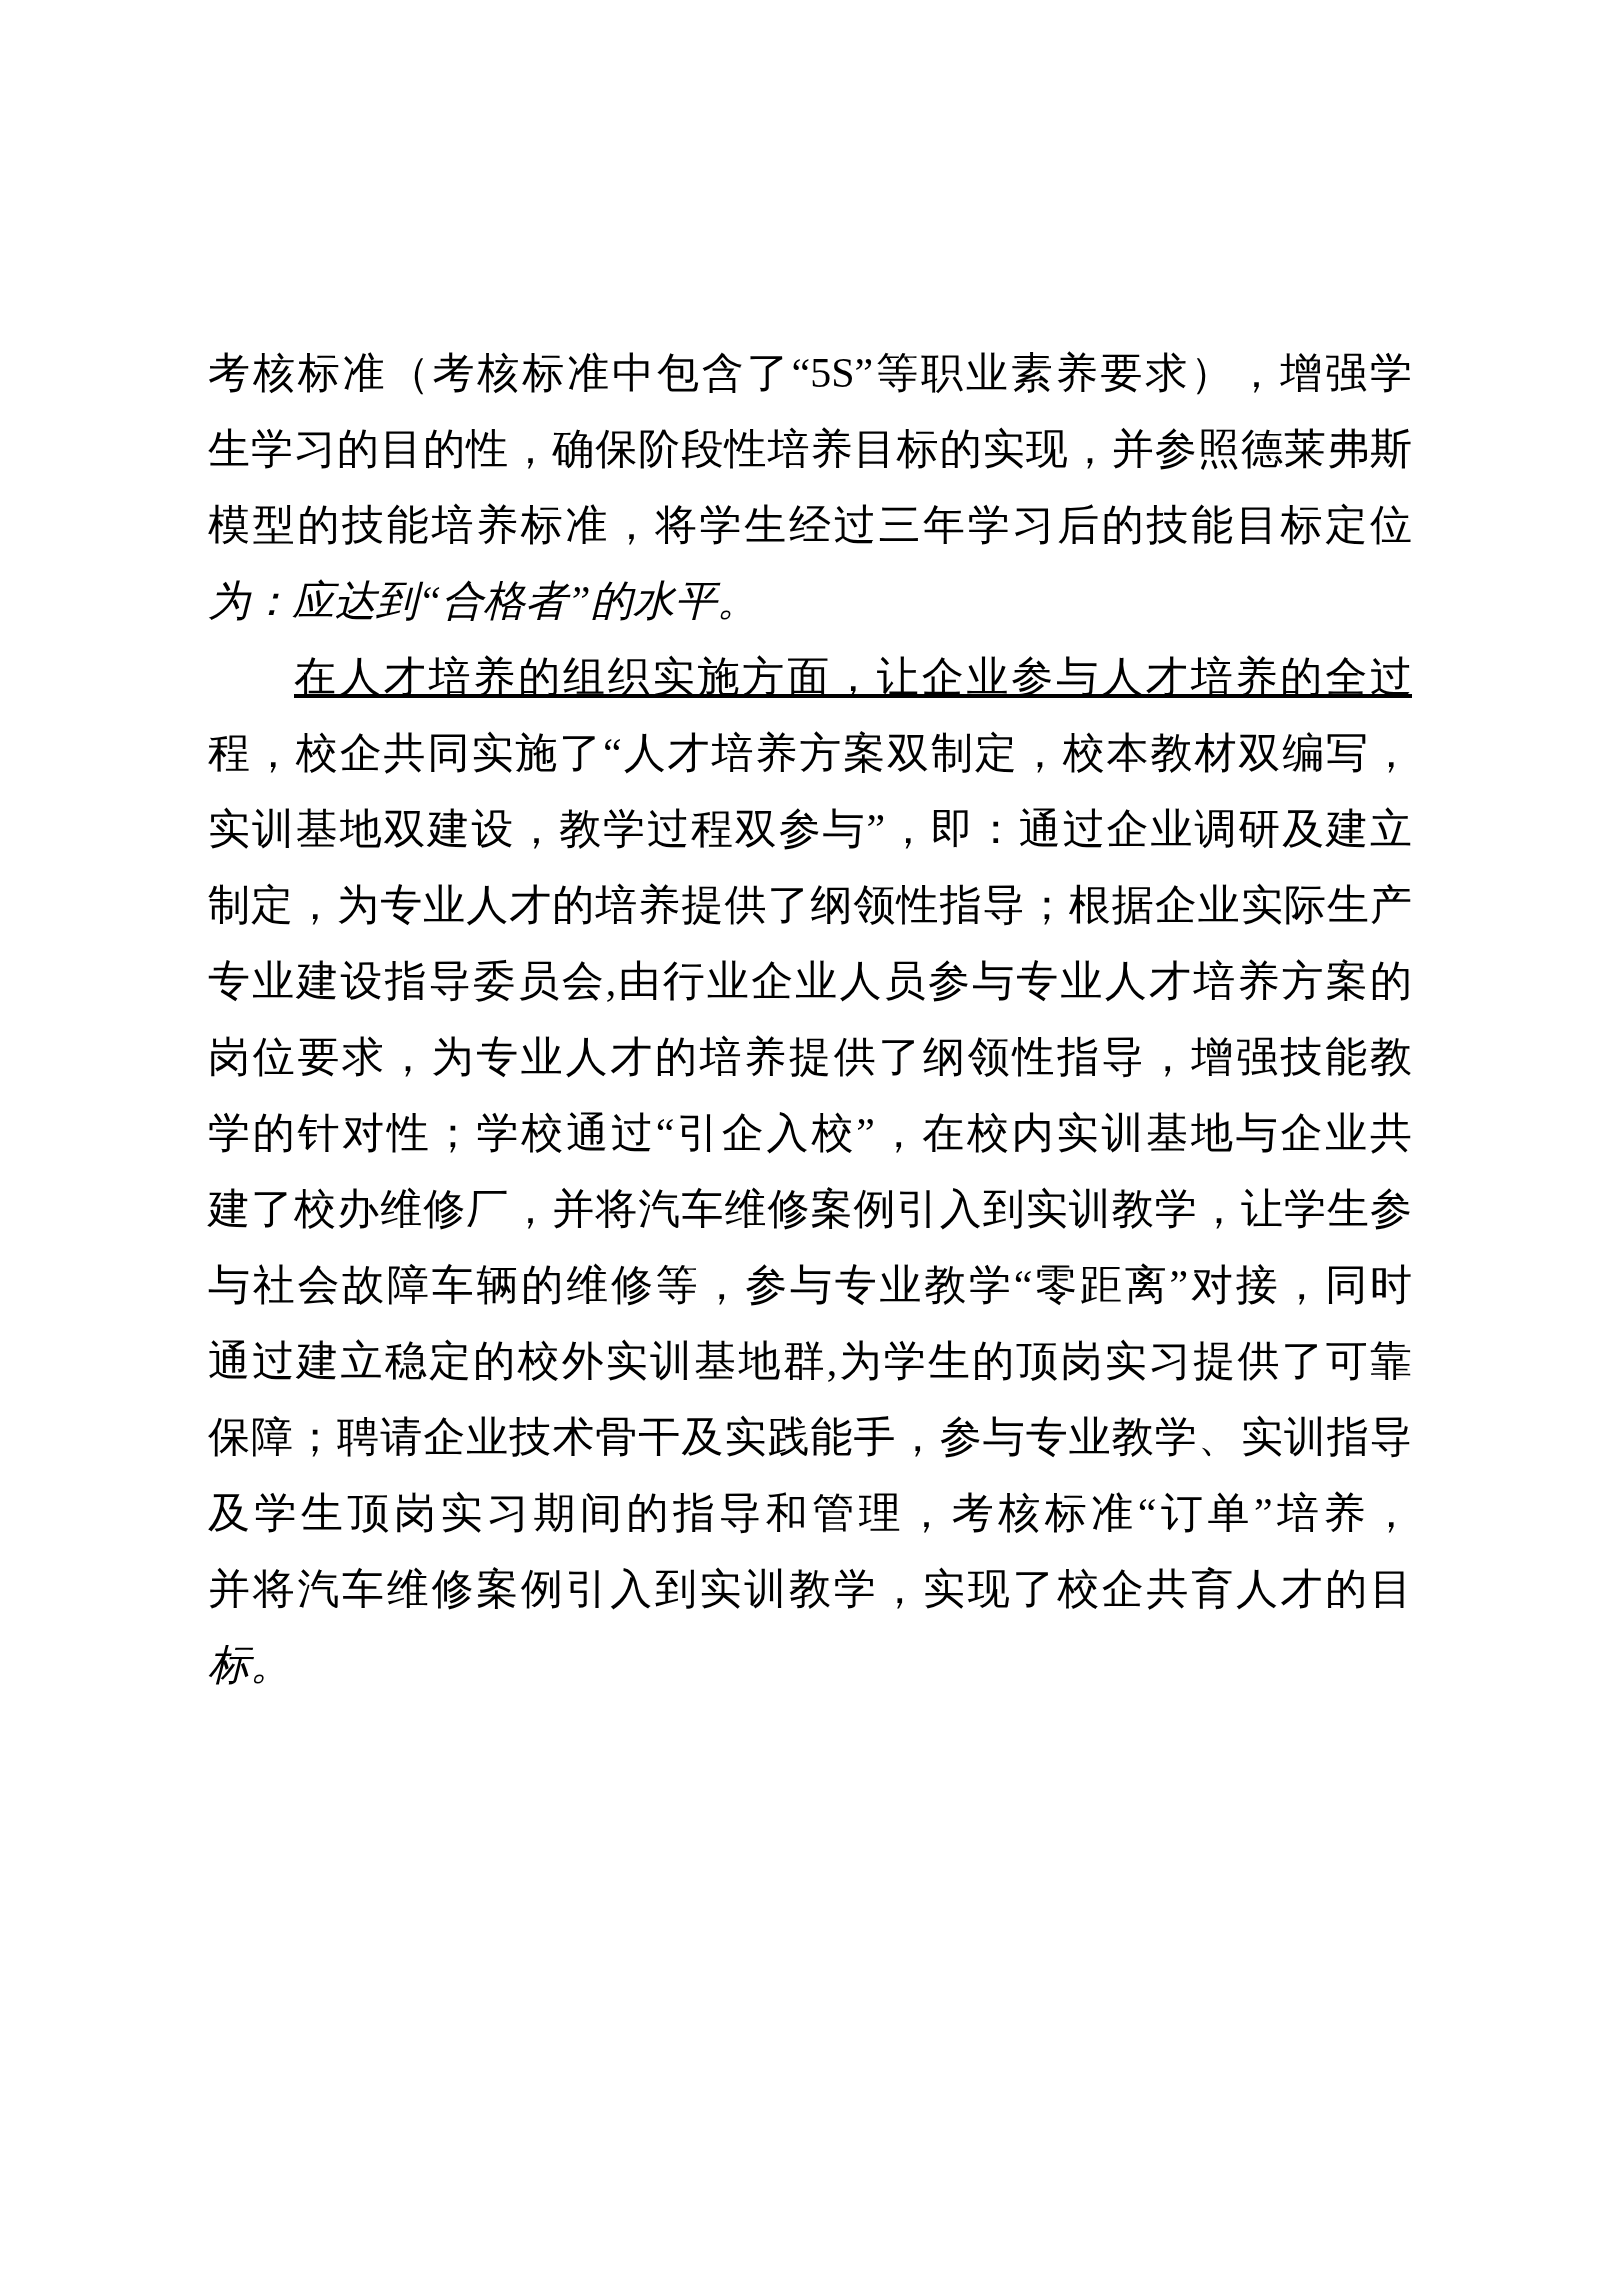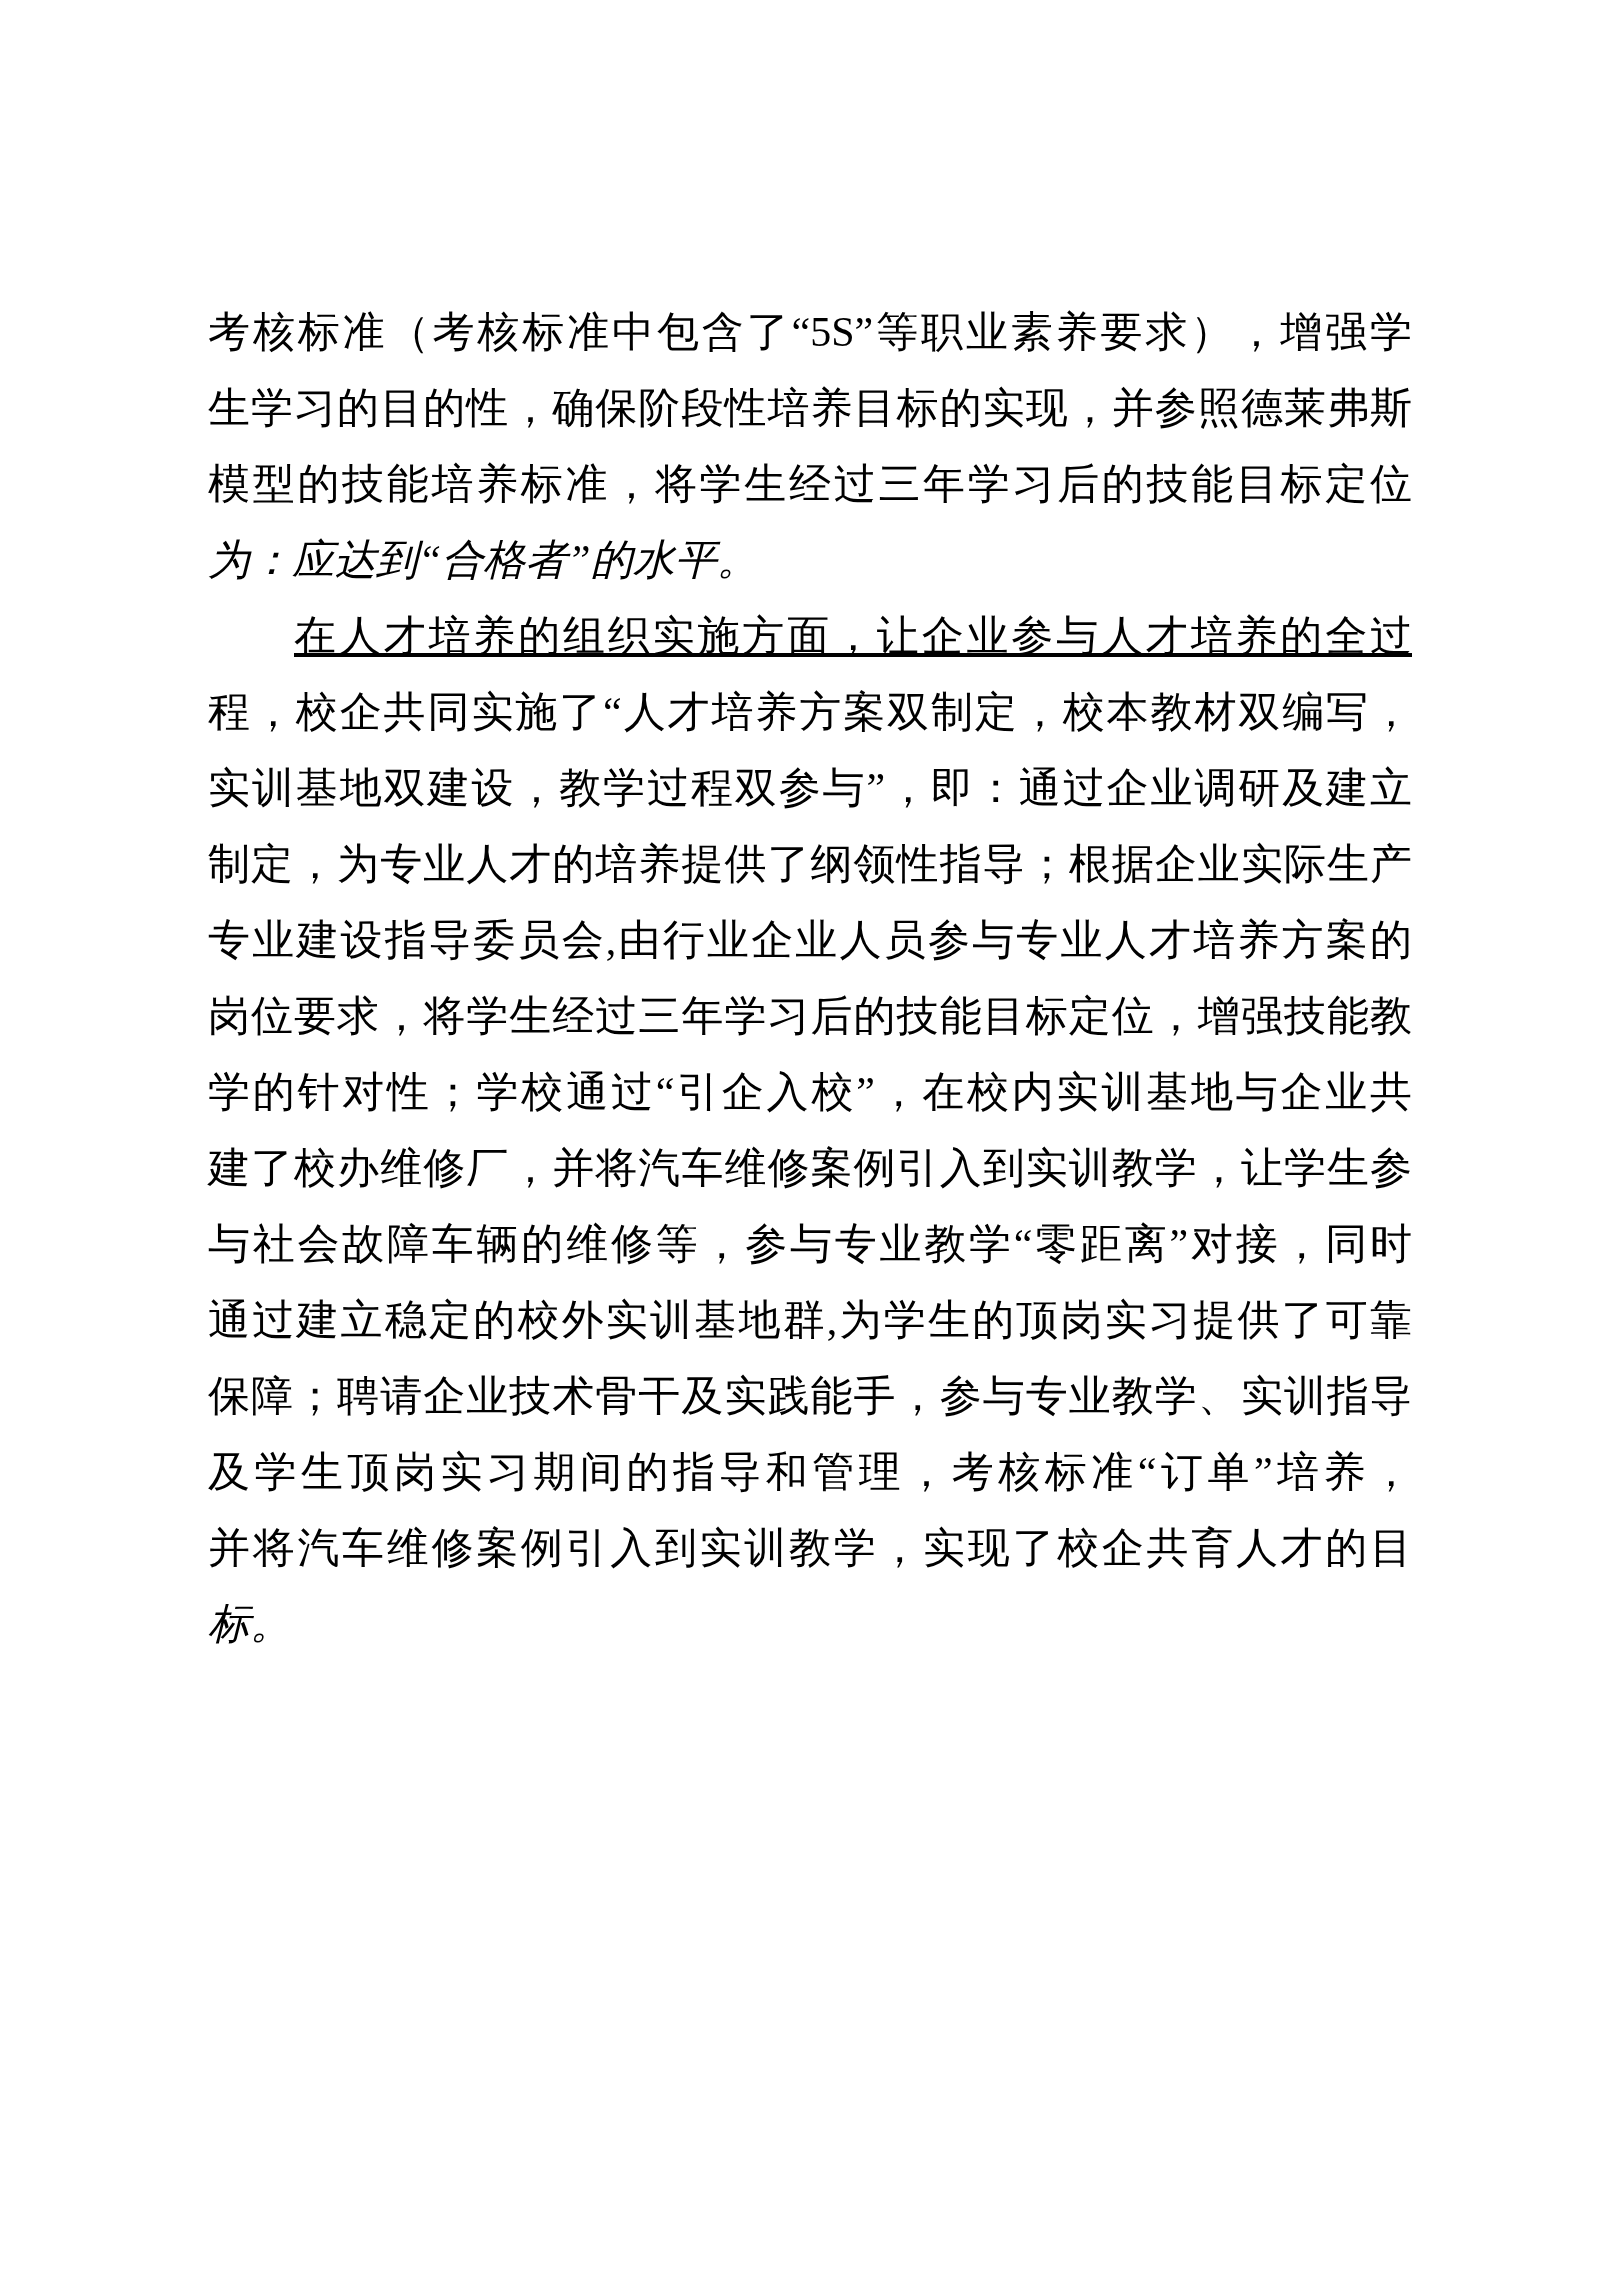--- a/index.html
+++ b/index.html
@@ -8,20 +8,21 @@
     background: #ffffff;
   }
   .page {
     position: relative;
     width: 1621px;
     height: 1663px;
     background: #ffffff;
     color: #000000;
     font-family: "Liberation Serif", serif;
     overflow: hidden;
+    margin-top: 41px;
   }
   .text-block {
     position: absolute;
     left: 208px;
     top: 294px;
     width: 1204px;
   }
   .line {
     font-size: 42px;
     height: 76px;
@@ -64,21 +65,21 @@
     <div class="line">考核标准（考核标准中包含了“5S”等职业素养要求），增强学</div>
     <div class="line">生学习的目的性，确保阶段性培养目标的实现，并参照德莱弗斯</div>
     <div class="line">模型的技能培养标准，将学生经过三年学习后的技能目标定位</div>
     <div class="line para-end">为：应达到“合格者”的水平。</div>
 
     <div class="line indent">在人才培养的组织实施方面，让企业参与人才培养的全过</div>
     <div class="line">程，校企共同实施了“人才培养方案双制定，校本教材双编写，</div>
     <div class="line">实训基地双建设，教学过程双参与”，即：通过企业调研及建立</div>
     <div class="line">制定，为专业人才的培养提供了纲领性指导；根据企业实际生产</div>
     <div class="line">专业建设指导委员会,由行业企业人员参与专业人才培养方案的</div>
-    <div class="line">岗位要求，将学生经过三年学习后的技能目标定位，增强技能教</div>
+    <div class="line">岗位要求，为专业人才的培养提供了纲领性指导，增强技能教</div>
     <div class="line">学的针对性；学校通过“引企入校”，在校内实训基地与企业共</div>
     <div class="line">建了校办维修厂，并将汽车维修案例引入到实训教学，让学生参</div>
     <div class="line">与社会故障车辆的维修等，参与专业教学“零距离”对接，同时</div>
     <div class="line">通过建立稳定的校外实训基地群,为学生的顶岗实习提供了可靠</div>
     <div class="line">保障；聘请企业技术骨干及实践能手，参与专业教学、实训指导</div>
     <div class="line">及学生顶岗实习期间的指导和管理，考核标准“订单”培养，</div>
     <div class="line">并将汽车维修案例引入到实训教学，实现了校企共育人才的目</div>
     <div class="line para-end">标。</div>
 
   </div>

